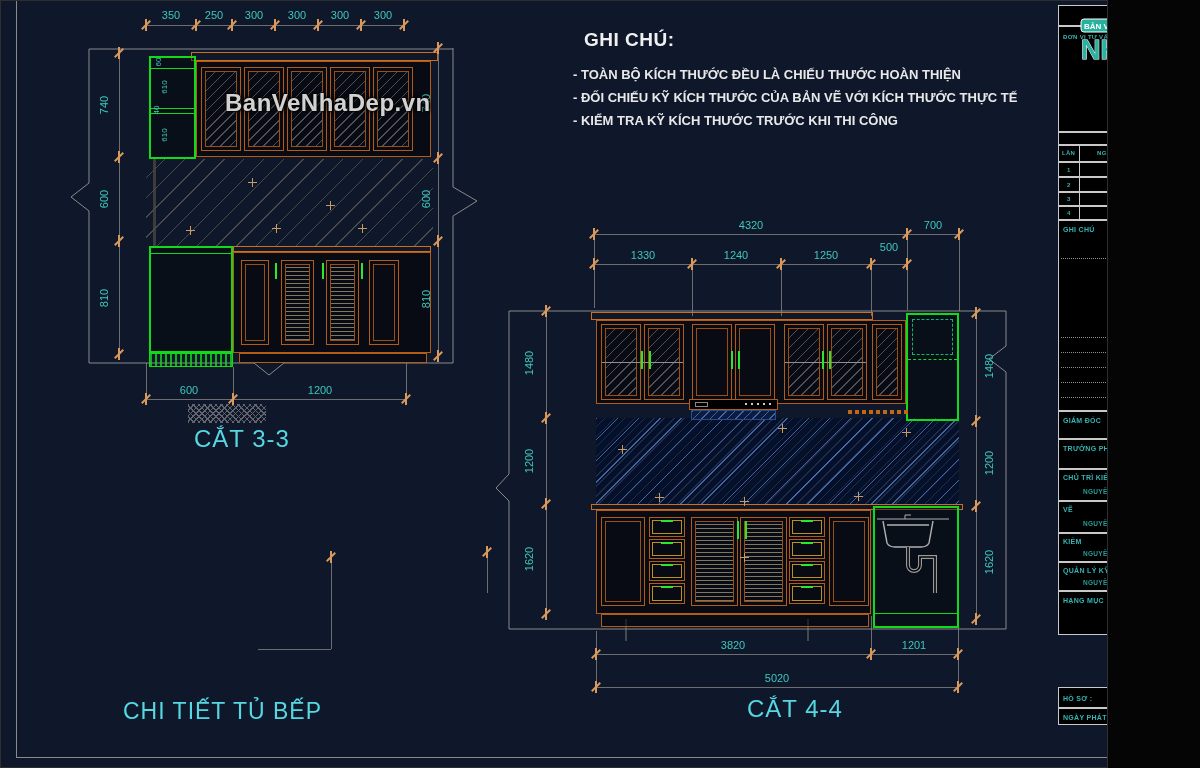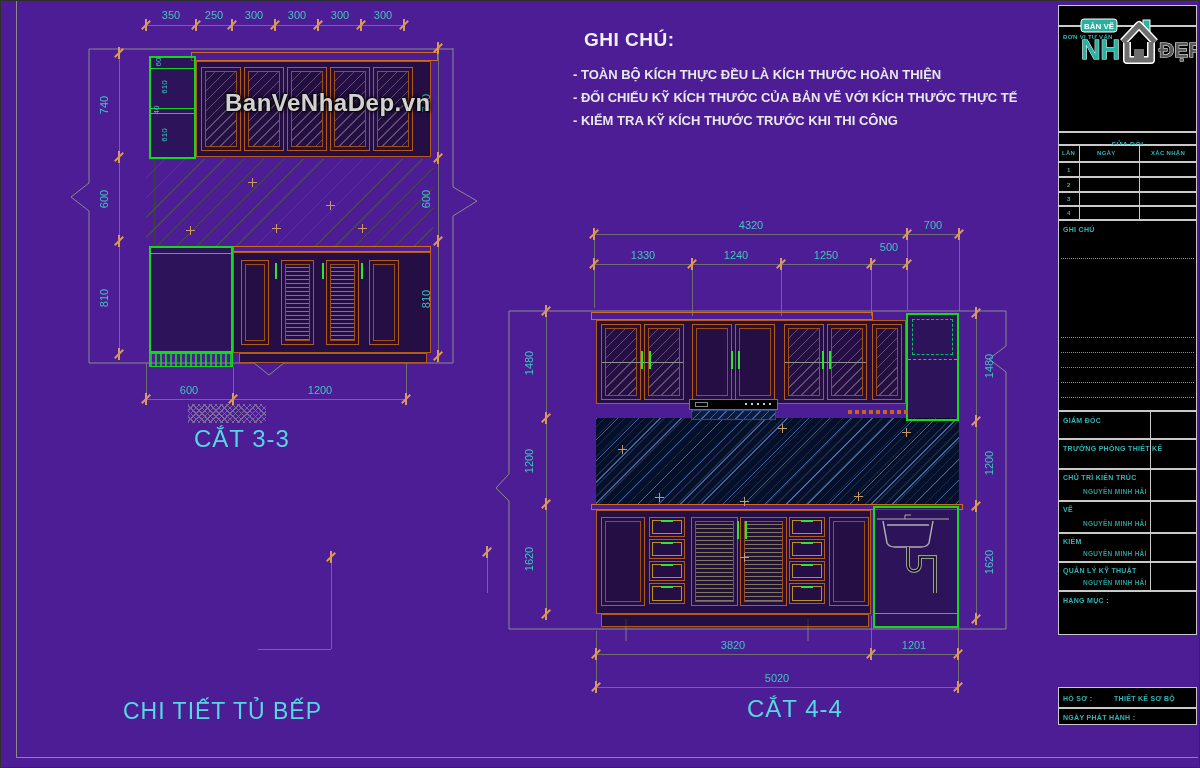--- a/index.html
+++ b/index.html
@@ -1,17 +1,17 @@
 <!DOCTYPE html>
 <html><head>
 <meta charset="utf-8">
 <style>
   *{margin:0;padding:0;box-sizing:border-box}
   body{background:#050505;font-family:"Liberation Sans",sans-serif}
-  .page{position:relative;width:1200px;height:768px;background:#4c1d95;overflow:hidden;border:1px solid #2e2e2e}
+  .page{position:relative;width:1108px;height:768px;background:#0f172a;overflow:hidden;border:1px solid #2e2e2e}
   .abs{position:absolute}
   .hl{position:absolute;height:1px;background:#6e6e6e}
   .vl{position:absolute;width:1px;background:#6e6e6e}
   .dim{position:absolute;color:#3fc6bc;font-size:11px;white-space:nowrap;transform:translate(-50%,-50%);z-index:6}
   .dimv{position:absolute;color:#3fc6bc;font-size:11px;white-space:nowrap;transform:translate(-50%,-50%) rotate(-90deg);z-index:6}
   .dims{font-size:8px}
   .tk{position:absolute;width:12px;height:12px;transform:translate(-6px,-6px);z-index:6}
   .tk::before{content:'';position:absolute;left:0;top:5px;width:12px;height:2px;background:#d9995c;transform:rotate(-45deg)}
   .tk::after{content:'';position:absolute;left:5px;top:0;width:2px;height:12px;background:#d9995c}
   .spk{position:absolute;width:9px;height:9px;transform:translate(-5px,-5px);z-index:5}
@@ -159,21 +159,21 @@
   </div>
 
   <div class="vl" style="left:330px;top:556px;height:92px"></div>
   <div class="hl" style="left:257px;top:648px;width:73px"></div>
   <div class="vl" style="left:486px;top:551px;height:41px"></div>
   <div class="tk" style="left:330px;top:556px"></div>
   <div class="tk" style="left:486px;top:551px"></div>
 
   <div>
     <span class="note-title" style="left:583px;top:28px">GHI CHÚ:</span>
-    <span class="note-line" style="left:572px;top:66px">- TOÀN BỘ KÍCH THỰC ĐỀU LÀ KÍCH THƯỚC HOÀN THIỆN</span>
+    <span class="note-line" style="left:572px;top:66px">- TOÀN BỘ KÍCH THƯỚC ĐỀU LÀ CHIẾU THƯỚC HOÀN THIỆN</span>
     <span class="note-line" style="left:572px;top:89px">- ĐỐI CHIẾU KỸ KÍCH THƯỚC CỦA BẢN VẼ VỚI KÍCH THƯỚC THỰC TẾ</span>
     <span class="note-line" style="left:572px;top:112px">- KIỂM TRA KỸ KÍCH THƯỚC TRƯỚC KHI THI CÔNG</span>
   </div>
 
   <div>
     <svg class="abs" style="left:490px;top:300px;z-index:2" width="530" height="340" viewBox="0 0 530 340">
       <path d="M18,10 H515 M18,10 V173 L5,187 L18,200 V328 M18,328 H515 M515,10 V45 L498,58 L515,71 V328" fill="none" stroke="#8a8a8a" stroke-width="1"></path>
       <path d="M135,318 V362 H207 M247,363 H317 M317,318 V363" fill="none" stroke="#7d7d7d" stroke-width="1"></path>
     </svg>
 

